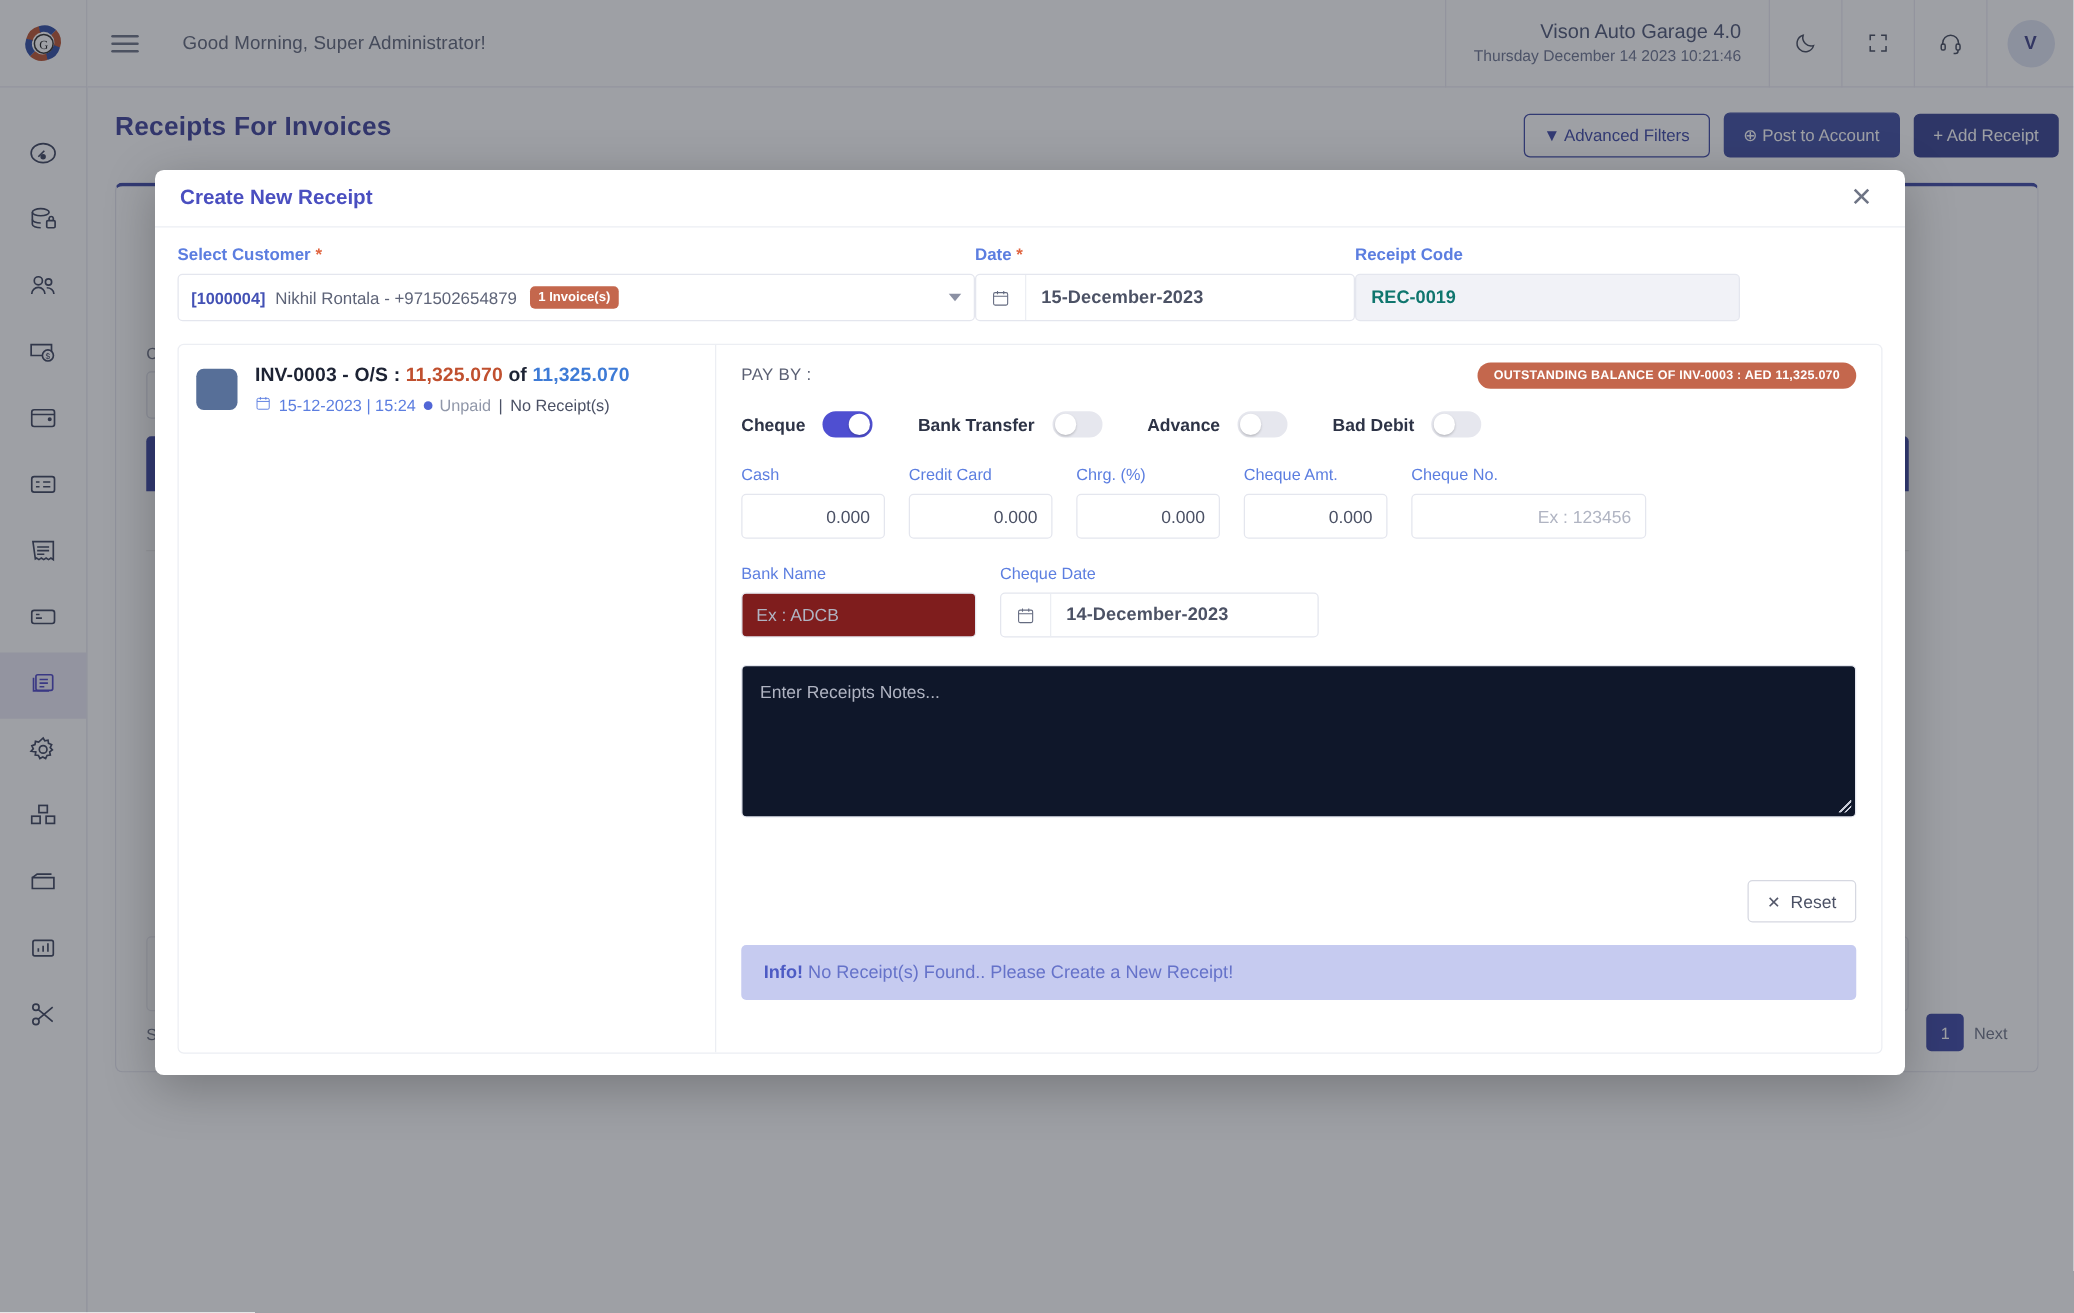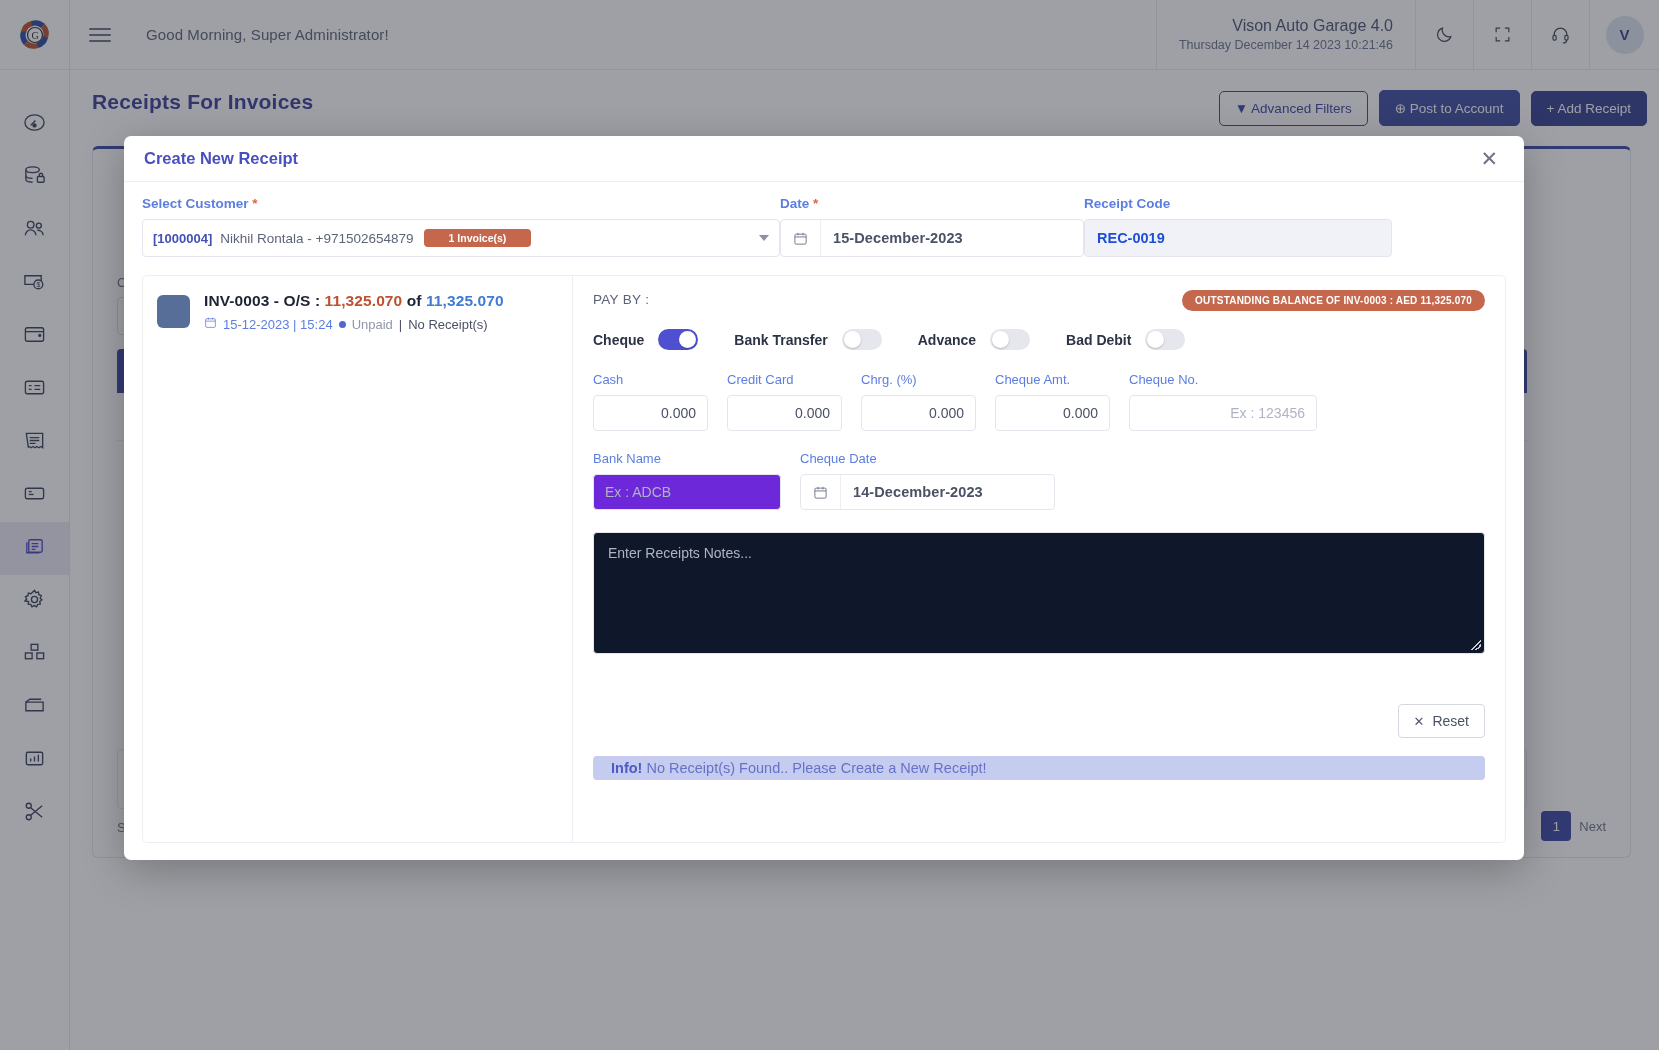--- a/index.html
+++ b/index.html
@@ -122,39 +122,39 @@
 
   .select-box {
     height: 38px; border: 1px solid #e4e6ee; border-radius: 4px;
     display: flex; align-items: center; padding: 0 10px; position: relative;
     background: #fff;
   }
   .cust-code { font-size: 13px; font-weight: bold; color: #4351b5; margin-right: 8px; }
   .cust-name { font-size: 13.5px; color: #5e6478; }
   .inv-badge {
     margin-left: 10px; background: #c4674d; color: #fff;
-    font-size: 10.5px; font-weight: bold; border-radius: 4px; padding: 3px 25px;
+    font-size: 10.5px; font-weight: bold; border-radius: 4px; padding: 3px 7px;
   }
   .caret { margin-left: auto; width: 0; height: 0; border-left: 5px solid transparent; border-right: 5px solid transparent; border-top: 6px solid #8b90a3; }
 
   .date-box {
     height: 38px; border: 1px solid #e4e6ee; border-radius: 4px; display: flex; align-items: center;
     background: #fff;
   }
   .date-icon {
     width: 40px; height: 36px; display: flex; align-items: center; justify-content: center;
     border-right: 1px solid #eceef3;
   }
   .date-icon svg { width: 15px; height: 15px; stroke: #646b80; fill: none; stroke-width: 1.4; }
   .date-val { font-size: 14.5px; color: #4c5265; padding-left: 12px; font-weight: bold; letter-spacing: .1px; }
 
   .code-box {
     height: 38px; border: 1px solid #e4e6ee; border-radius: 4px; background: #f1f2f7;
     display: flex; align-items: center; padding: 0 12px;
-    font-size: 14.5px; color: #1d4ed8; font-weight: bold;
+    font-size: 14.5px; color: #0f766e; font-weight: bold;
   }
 
   .split {
     display: flex; margin-top: 18px; height: 568px;
     border: 1px solid #eceef3; border-radius: 5px; overflow: hidden;
   }
   .split-left { width: 430px; border-right: 1px solid #eceef3; padding: 16px 14px; }
   .split-right { flex: 1; padding: 16px 20px; position: relative; }
 
   .inv-item { display: flex; gap: 14px; align-items: flex-start; }
@@ -192,21 +192,21 @@
   .f-input {
     height: 36px; border: 1px solid #e4e6ee; border-radius: 4px;
     display: flex; align-items: center; justify-content: flex-end;
     padding: 0 11px; font-size: 14px; color: #4b5165; background: #fff;
   }
   .f-input.ph { justify-content: flex-end; color: #b0b4c2; }
 
   .fields-row2 { display: flex; gap: 19px; margin-top: 20px; }
   .f-bank { width: 188px; }
   .f-chqdate { width: 255px; }
-  .f-input-left { height: 36px; border: 1px solid #e4e6ee; border-radius: 4px; display: flex; align-items: center; padding: 0 11px; font-size: 14px; color: #b0b4c2; background: #6d28d9; text-align: right; }
+  .f-input-left { height: 36px; border: 1px solid #e4e6ee; border-radius: 4px; display: flex; align-items: center; padding: 0 11px; font-size: 14px; color: #b0b4c2; background: #7f1d1d; text-align: right; }
   .date-box2 { height: 36px; border: 1px solid #e4e6ee; border-radius: 4px; display: flex; align-items: center; background: #fff; }
   .date-box2 .date-icon { height: 34px; }
 
   .notes {
     margin-top: 22px; width: 100%; height: 122px;
     border: 1px solid #e4e6ee; border-radius: 4px; background: #0f172a;
     padding: 12px 14px; font-size: 14px; color: #b0b4c2;
     position: relative;
   }
   .notes .grip { position: absolute; right: 3px; bottom: 3px; width: 10px; height: 10px;
@@ -215,21 +215,21 @@
   .reset-row { display: flex; justify-content: flex-end; margin-top: 50px; }
   .reset-btn {
     border: 1px solid #d6d8e1; border-radius: 4px; background: #fff;
     padding: 8px 15px; font-size: 14px; color: #4b5165; cursor: pointer;
     display: flex; align-items: center; gap: 8px;
   }
   .reset-btn .x { color: #55596b; font-size: 13px; }
 
   .info-bar {
     margin-top: 18px; background: #c6cbf0; border-radius: 4px;
-    padding: 4px 18px; font-size: 14.5px; color: #6572c9;
+    padding: 14px 18px; font-size: 14.5px; color: #6572c9;
   }
   .info-bar b { color: #4d5bc4; font-weight: bold; }
 </style>
 </head>
 <body>
 
 <div id="root">
 
   <div class="bg-layer">
 

